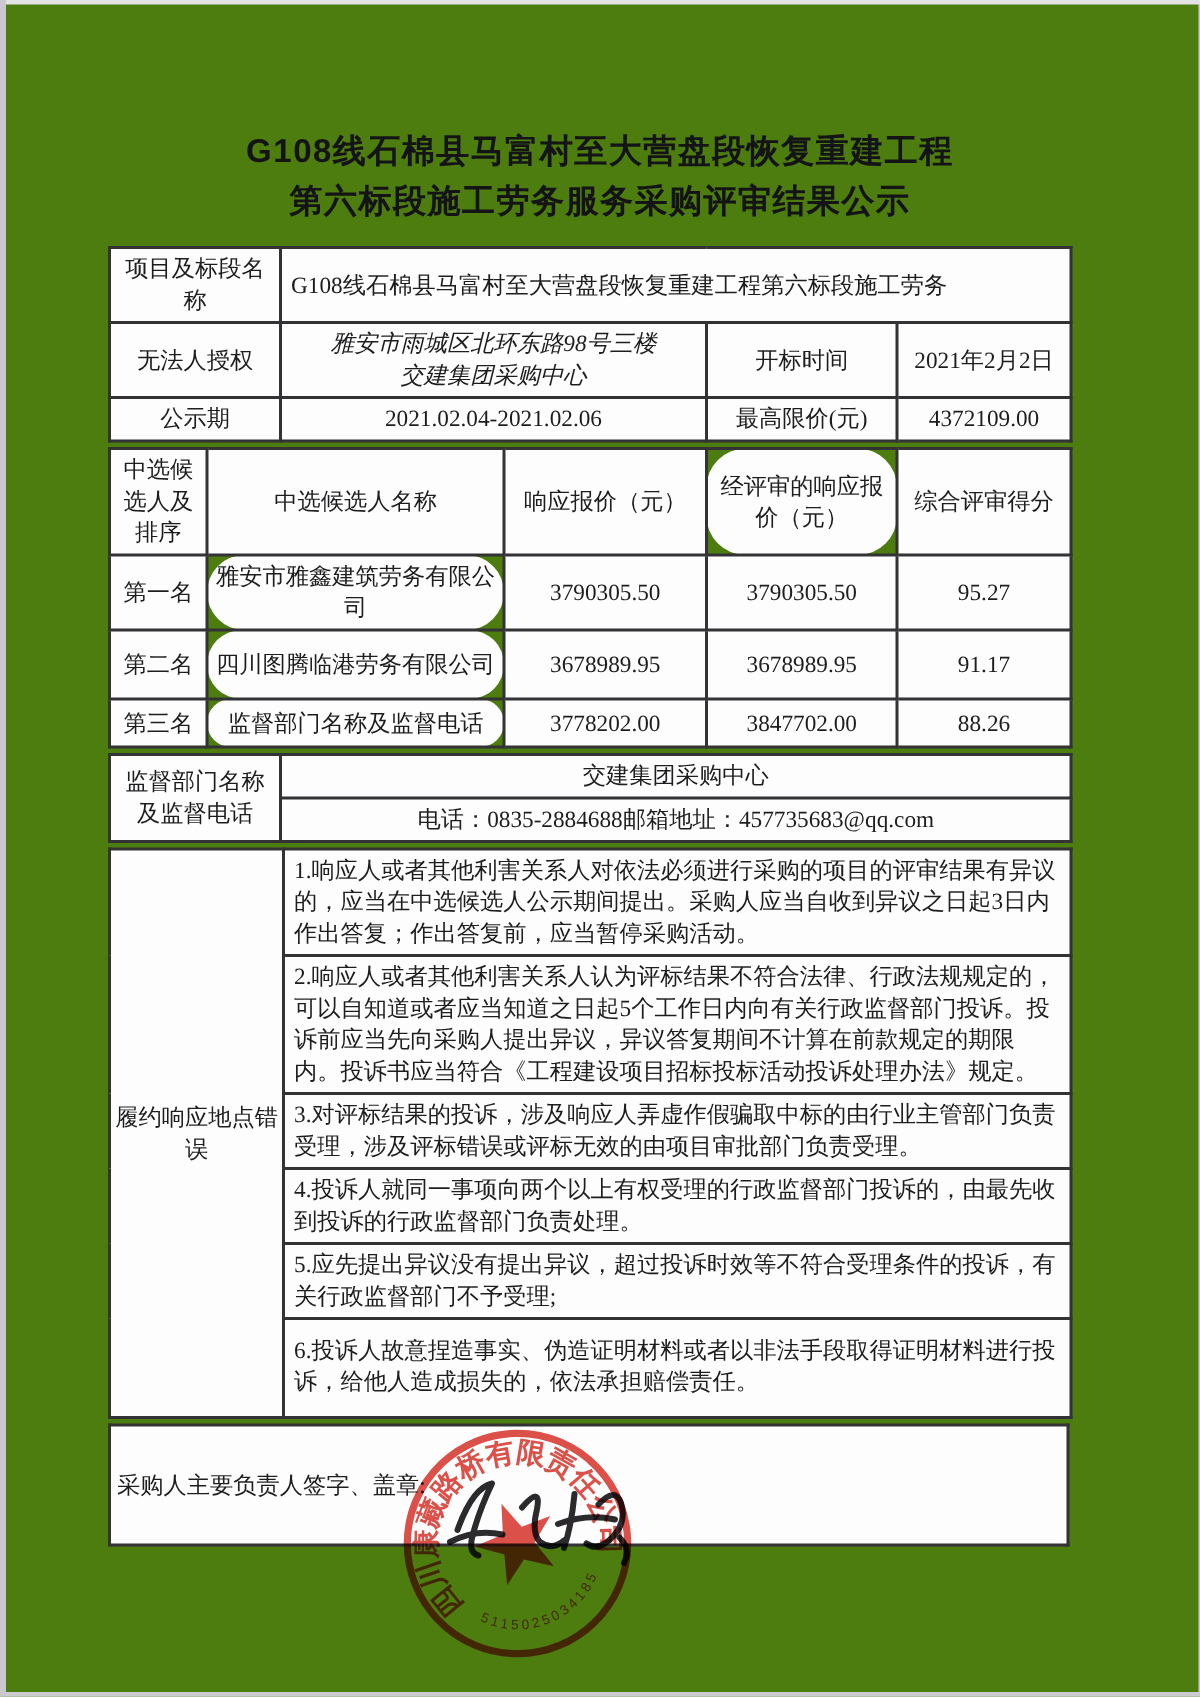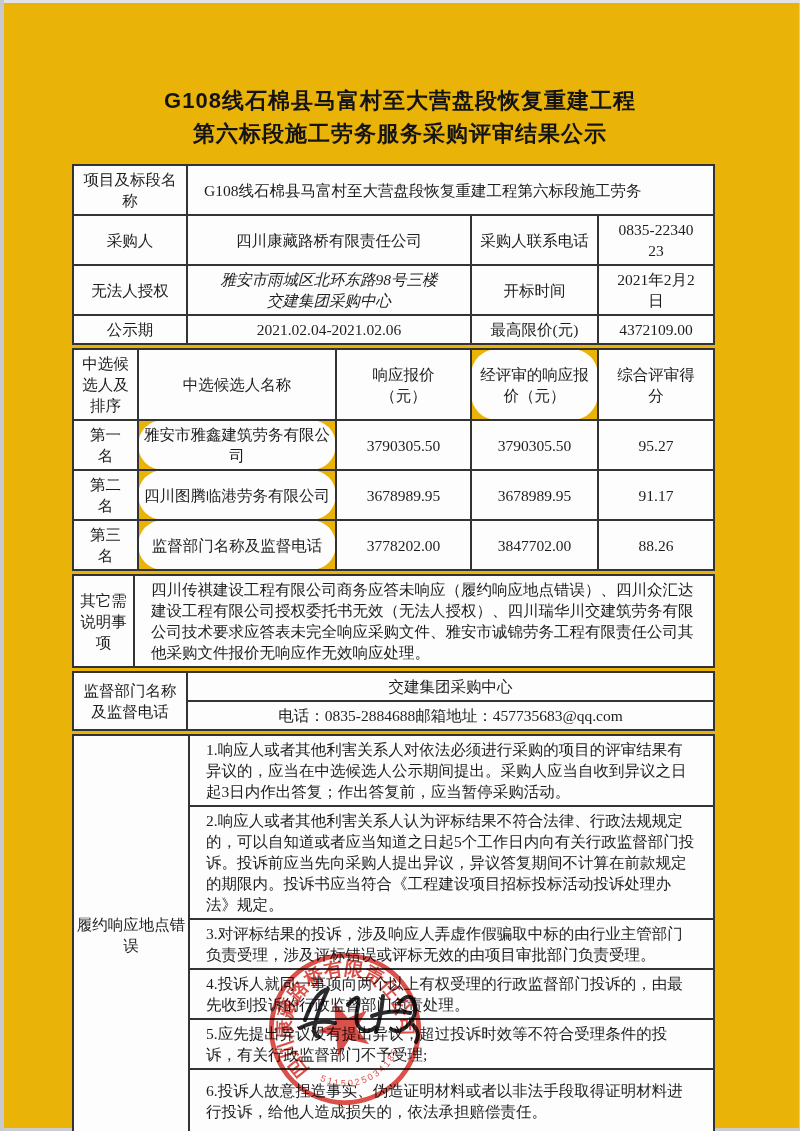--- a/index.html
+++ b/index.html
@@ -1,30 +1,30 @@
 <!DOCTYPE html>
 <html><head>
 <meta charset="utf-8">
 <style>
   html,body{margin:0;padding:0;background:#d7d7da;}
   .paper{
-    position:relative;width:800px;height:1131px;background:#eab308;
+    position:relative;width:800px;height:1131px;background:#4d7c0f;
     overflow:hidden;color:#1d1d1f;
     font-family:"Liberation Serif","DejaVu Serif",serif;
     box-shadow:inset 4px 0 0 #c9c9cd, inset 0 3px 0 #e3e3e6, inset -1px -3px 0 #ccccd0;
   }
   .title{
     position:absolute;top:84px;left:0;width:800px;text-align:center;
     font-family:"Liberation Sans","DejaVu Sans",sans-serif;
     font-weight:700;font-size:22px;line-height:33px;letter-spacing:1px;color:#141416;
   }
   .tables{position:absolute;left:72px;top:161px;width:641px;}
   table{border-collapse:collapse;width:641px;table-layout:fixed;margin-top:3px;}
   td{
-    border:2px solid #333336;padding:3px 16px;font-size:15.5px;line-height:21px;
+    border:2px solid #333336;padding:3px 6px;font-size:15.5px;line-height:21px;
     text-align:center;vertical-align:middle;word-break:break-all;background:#fdfdfe;
   }
   .left{text-align:left;}
   .prewrap{white-space:pre-line;font-style:italic;}
   .lbl{padding:3px 2px;}
   .nopadx{padding-left:2px;padding-right:2px;border-radius:26px;}
   .sign-row td{height:72px;text-align:left;padding-left:4px;font-size:15.5px;}
   
   .seal{
     position:absolute;left:261px;top:946px;width:168px;height:166px;
@@ -52,26 +52,20 @@
           <col style="width:114px">
           <col style="width:284px">
           <col style="width:127px">
           <col style="width:116px">
         </colgroup>
       <tbody>
           <tr style="height:32px">
         <td class="lbl">项目及标段名称</td>
         <td colspan="3" class="left">G108线石棉县马富村至大营盘段恢复重建工程第六标段施工劳务</td>
       </tr>
-      <tr style="height:34px">
-        <td class="lbl">采购人</td>
-        <td>四川康藏路桥有限责任公司</td>
-        <td class="lbl">采购人联系电话</td>
-        <td>0835-2234023</td>
-      </tr>
       <tr style="height:46px">
         <td class="lbl">无法人授权</td>
         <td class="prewrap">雅安市雨城区北环东路98号三楼
 交建集团采购中心</td>
         <td class="lbl">开标时间</td>
         <td>2021年2月2日</td>
       </tr>
       <tr style="height:28px">
         <td class="lbl">公示期</td>
         <td>2021.02.04-2021.02.06</td>
@@ -114,32 +108,20 @@
       <tr style="height:32px">
         <td>第三名</td>
         <td class="nopadx">监督部门名称及监督电话</td>
         <td>3778202.00</td>
         <td>3847702.00</td>
         <td>88.26</td>
       </tr>
     </tbody>
       </table>
 
-    <table>
-      <colgroup>
-          <col style="width:61px">
-          <col style="width:580px">
-        </colgroup>
-      <tbody>
-          <tr>
-        <td class="lbl">其它需说明事项</td>
-        <td class="left">四川传祺建设工程有限公司商务应答未响应（履约响应地点错误）、四川众汇达建设工程有限公司授权委托书无效（无法人授权）、四川瑞华川交建筑劳务有限公司技术要求应答表未完全响应采购文件、雅安市诚锦劳务工程有限责任公司其他采购文件报价无响应作无效响应处理。</td>
-      </tr>
-    </tbody>
-      </table>
 
     <table>
       <colgroup>
           <col style="width:114px">
           <col style="width:527px">
         </colgroup>
       <tbody>
           <tr style="height:27px">
         <td rowspan="2" class="lbl">监督部门名称及监督电话</td>
         <td>交建集团采购中心</td>

